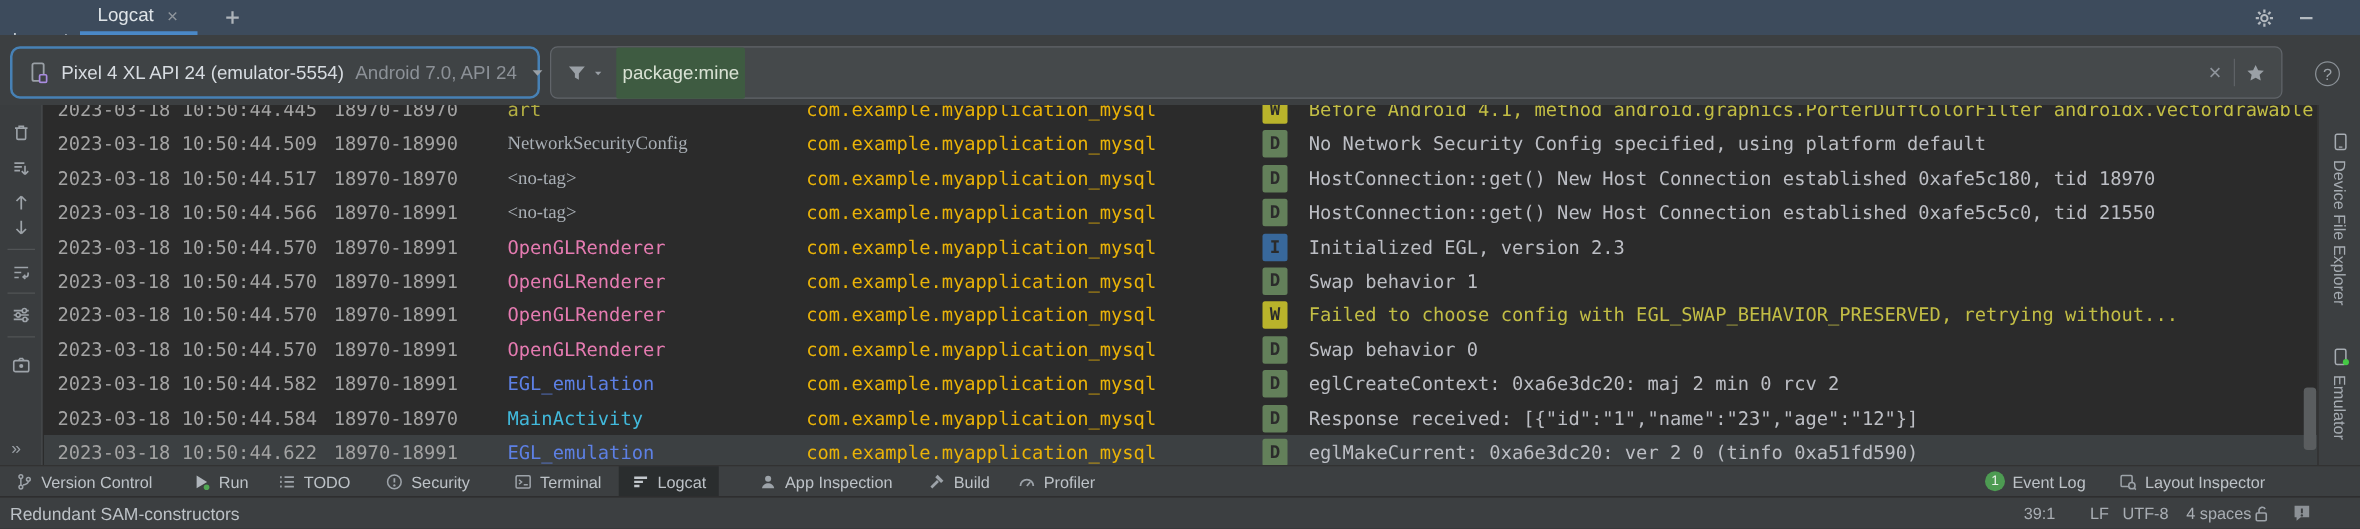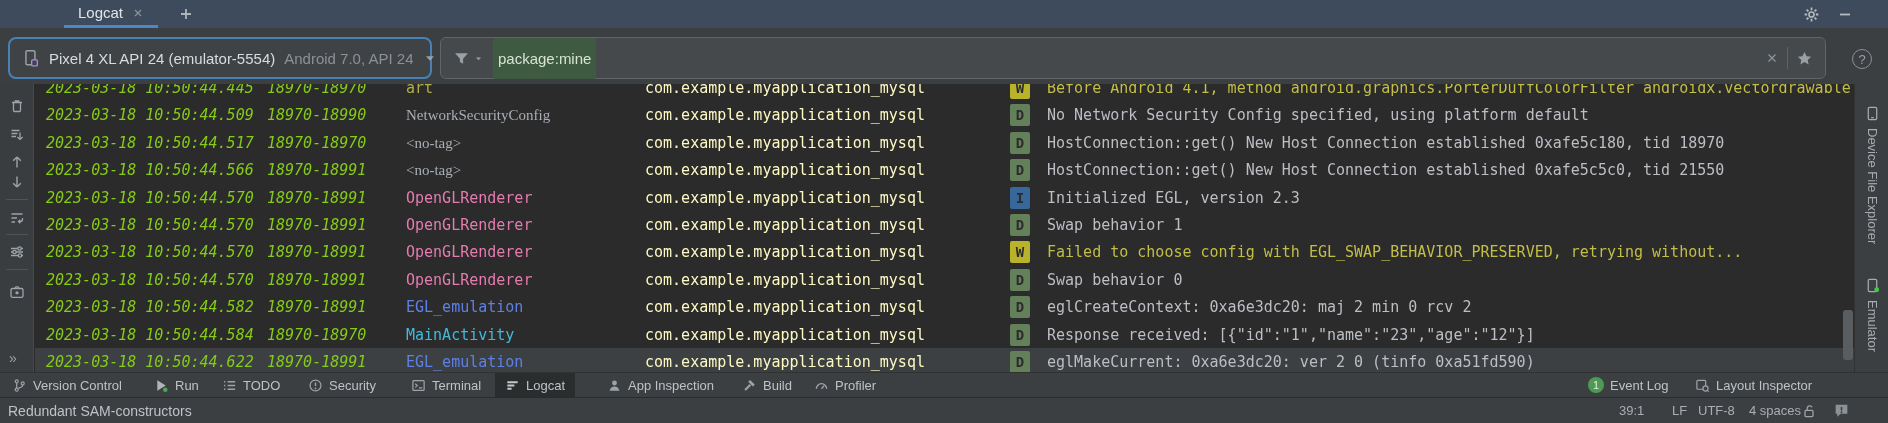--- a/index.html
+++ b/index.html
@@ -39,22 +39,22 @@
   .log-area { position:absolute; left:0; top:84px; width:1888px; height:288px; background:#2B2B2B; overflow:hidden; }
   .gutter { position:absolute; left:0; top:0; width:34px; height:288px; background:#3A3D3F; border-right:1px solid #474A4C; }
   .gutter-icon { position:absolute; left:9px; }
   .gutter-sep { position:absolute; left:6px; width:22px; height:1px; background:#515456; }
   .gutter-more { position:absolute; left:9px; color:#9AA0A6; font-size:14px; letter-spacing:-1px; }
   .log-rows { position:absolute; left:35px; top:0; width:1819px; height:288px; overflow:hidden; }
   .log-row { position:absolute; left:0; width:100%; height:28px; white-space:nowrap;
     font-family:"DejaVu Sans Mono", monospace; font-size:15px; }
   .log-row.highlighted { background:#3C4042; }
   .log-row .c { position:absolute; top:0; line-height:28px; }
-  .ts  { color:#84cc16;font-style:italic; }
-  .pkg { color:#fef9c3; }
+  .ts  { color:#a3a3a3; }
+  .pkg { color:#eab308; }
   .msg { color:#BCBEC4; }
   .msg-W { color:#C3BE45; }
   .tag-yellow { color:#B4AF43; }
   .tag-gray   { color:#A9AFB5;font-family:Liberation Serif, serif; }
   .tag-pink   { color:#E57BB1; }
   .tag-blue   { color:#5D80E5; }
   .tag-cyan   { color:#42B9DB; }
   .lvl { position:absolute; top:3px; width:20px; height:22px; border-radius:2px; color:#2B2B2B;
     font-family:"DejaVu Sans Mono", monospace; font-size:14px; font-weight:bold;
     display:flex; align-items:center; justify-content:center; }

